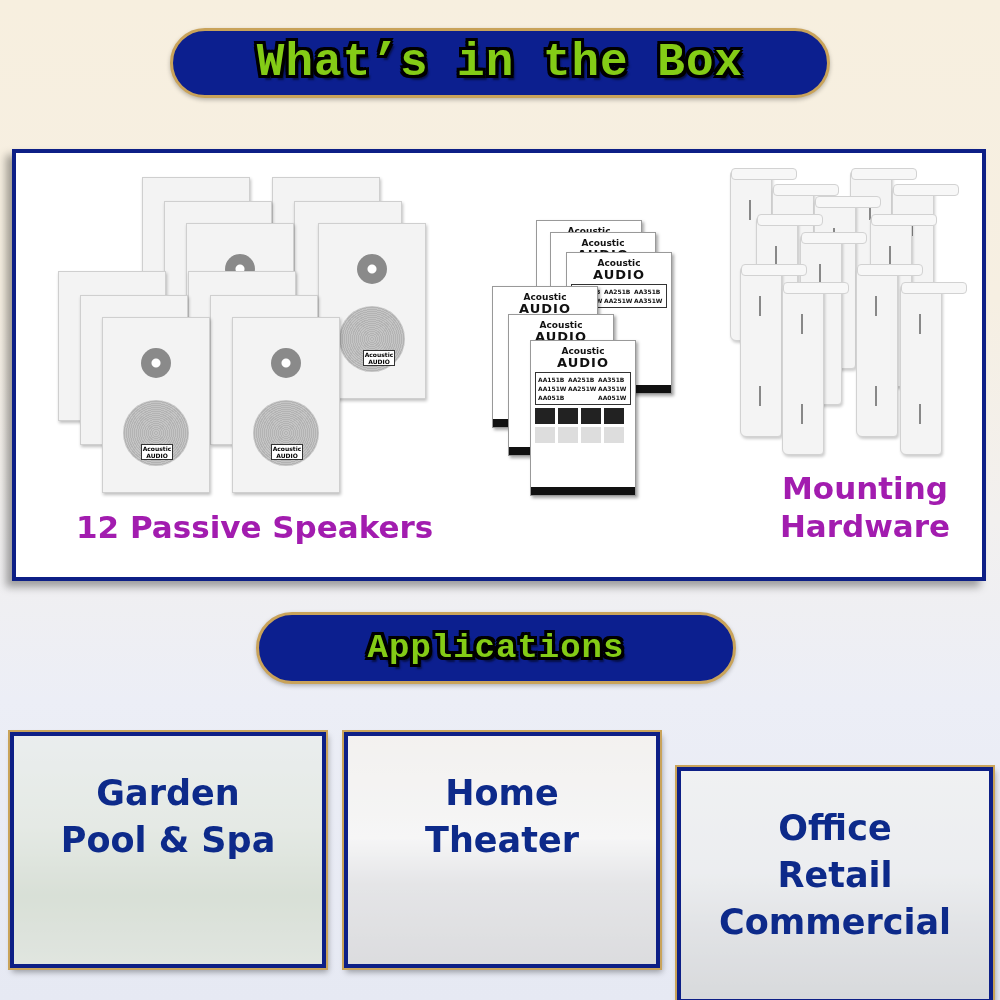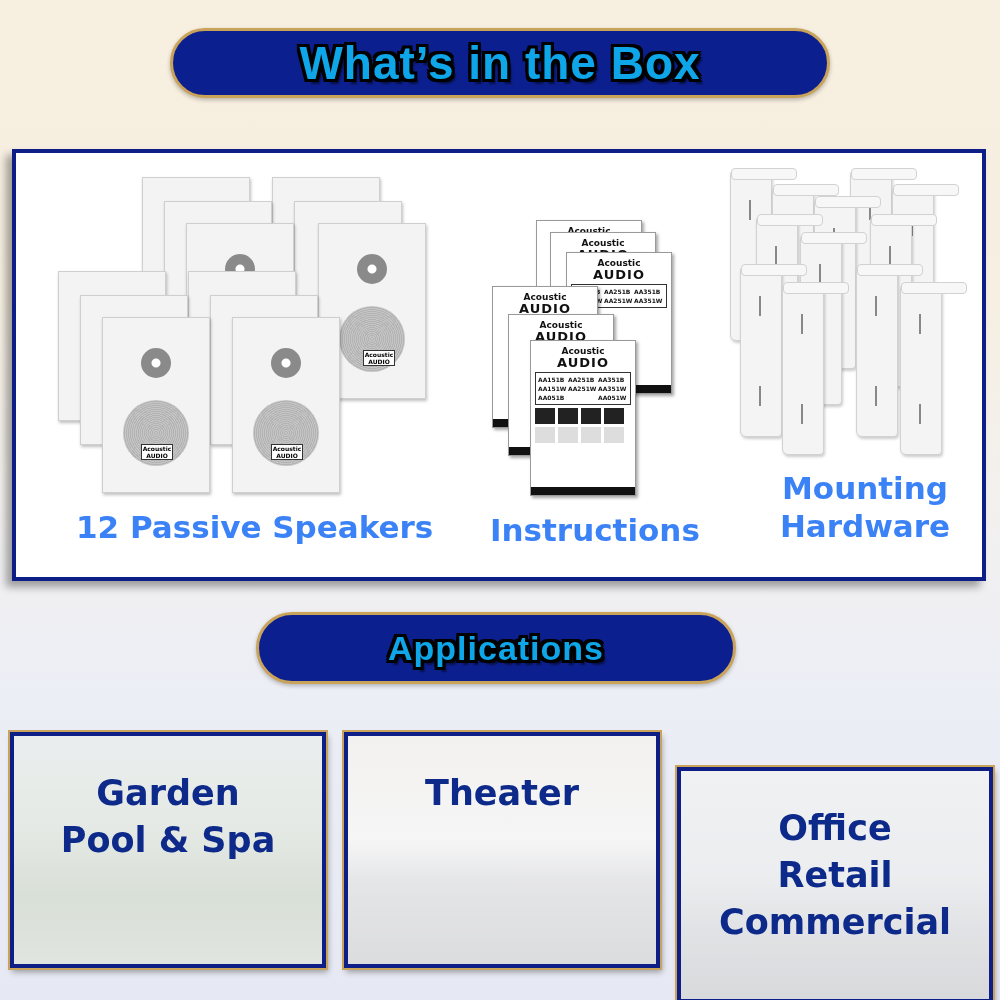--- a/index.html
+++ b/index.html
@@ -1,31 +1,31 @@
 <!DOCTYPE html>
 <html><head>
 <meta charset="utf-8">
 <style>
   html,body{margin:0;padding:0;}
   body{width:1000px;height:1000px;position:relative;overflow:hidden;
     font-family:"DejaVu Sans","Liberation Sans",sans-serif;
     background:linear-gradient(180deg,#f7efdf 0%,#f6efe2 30%,#f2f0ef 52%,#eceef6 70%,#e6e9f3 100%);}
   .pill{position:absolute;background:#0c1f8f;border:3px solid #c9a35a;border-radius:40px;
     box-shadow:0 2px 4px rgba(0,0,0,.25);display:flex;align-items:center;justify-content:center;}
-  .pill-text{color:#0ea5e9;font-weight:bold;font-family:Liberation Sans, sans-serif;
+  .pill-text{color:#84cc16;font-weight:bold;font-family:Liberation Mono, monospace;
     letter-spacing:1px;
     text-shadow:-3px -3px 0 #000,3px -3px 0 #000,-3px 3px 0 #000,3px 3px 0 #000,0 3px 0 #000,0 -3px 0 #000,3px 0 0 #000,-3px 0 0 #000,4px 5px 2px rgba(0,0,0,.5);}
   #title-pill{left:170px;top:28px;width:654px;height:64px;}
   #title-pill .pill-text{font-size:46px;}
   #apps-pill{left:256px;top:612px;width:474px;height:66px;}
   #apps-pill .pill-text{font-size:34px;}
 
   #box-panel{position:absolute;left:12px;top:149px;width:966px;height:424px;background:#fff;
     border:4px solid #0d1f86;box-shadow:-6px 6px 8px rgba(0,0,0,.35);}
-  .caption{position:absolute;color:#3b82f6;font-weight:bold;font-size:31px;text-align:center;line-height:38px;white-space:nowrap;}
+  .caption{position:absolute;color:#a21caf;font-weight:bold;font-size:31px;text-align:center;line-height:38px;white-space:nowrap;}
 
   
   .spk{position:absolute;width:106px;height:148px;background:#f3f3f3;border:1px solid #cfcfcf;
     box-shadow:1px 2px 3px rgba(0,0,0,.25);}
   .spk .tw{position:absolute;left:38px;top:30px;width:30px;height:30px;border-radius:50%;
     background:radial-gradient(circle,#fff 0 4px,#8a8a8a 5px 100%);}
   .spk .woof{position:absolute;left:20px;top:74px;width:66px;height:66px;border-radius:50%;
     background:repeating-radial-gradient(circle,#c4c4c4 0 1px,#b3b3b3 1px 2px);}
   .spk .badge{position:absolute;left:38px;top:118px;width:30px;height:14px;background:#fff;border:1px solid #333;
     font-size:6px;font-weight:bold;line-height:7px;text-align:center;color:#000;}
@@ -145,21 +145,20 @@
         </div>
       <div class="thumbs">
           <span class="l"></span>
           <span class="l"></span>
           <span class="l"></span>
           <span class="l"></span>
         </div>
       <div class="foot"></div>
     </div>
   </div>
-  <div class="caption" style="left:474px;top:358px;">Instructions</div>
 
   <div style="position:absolute;left:710px;top:6px;width:250px;height:300px;">
     <div class="brk" style="left:4px;top:10px;"></div>
     <div class="brk" style="left:46px;top:26px;"></div>
     <div class="brk" style="left:124px;top:10px;"></div>
     <div class="brk" style="left:166px;top:26px;"></div>
     <div class="brk" style="left:88px;top:38px;"></div>
     <div class="brk" style="left:30px;top:56px;"></div>
     <div class="brk" style="left:144px;top:56px;"></div>
     <div class="brk" style="left:74px;top:74px;"></div>
@@ -181,20 +180,21 @@
 <div id="card-patio" class="card">
   <div class="haze"></div>
   <div class="card-text">
     <div>Garden</div>
     <div>Pool &amp; Spa</div>
   </div>
 </div>
 <div id="card-home" class="card">
   <div class="haze"></div>
   <div class="card-text">
+    <div>Home</div>
     <div>Theater</div>
   </div>
 </div>
 <div id="card-office" class="card">
   <div class="haze"></div>
   <div class="card-text">
     <div>Office</div>
     <div>Retail</div>
     <div>Commercial</div>
   </div>

